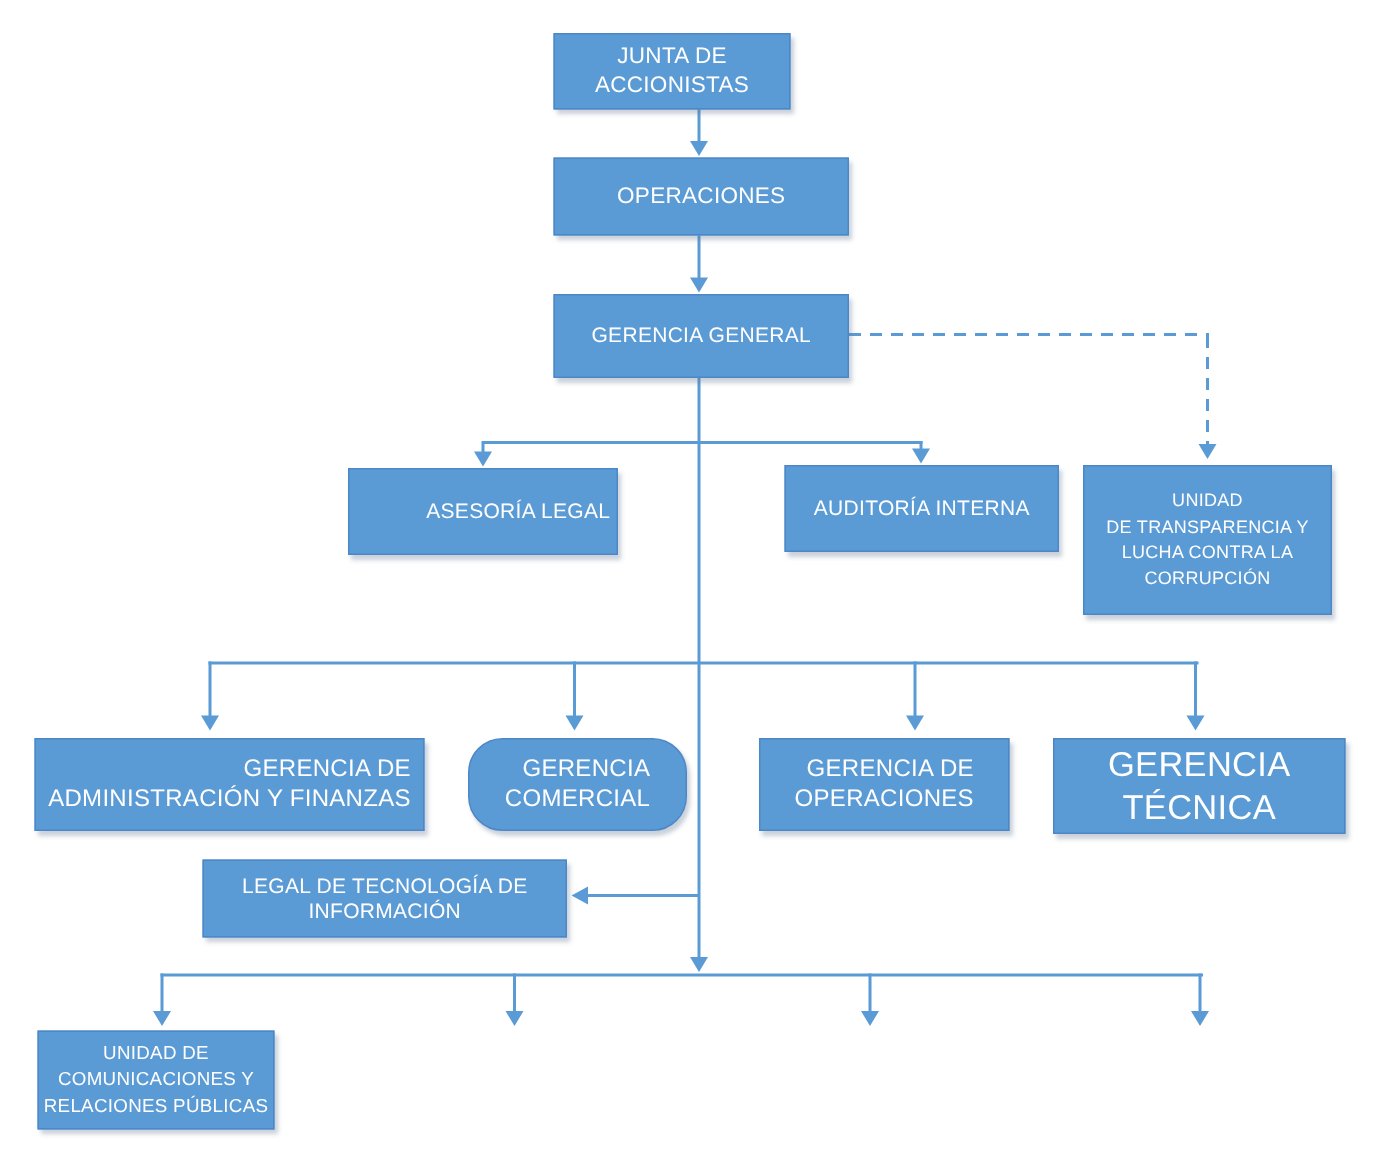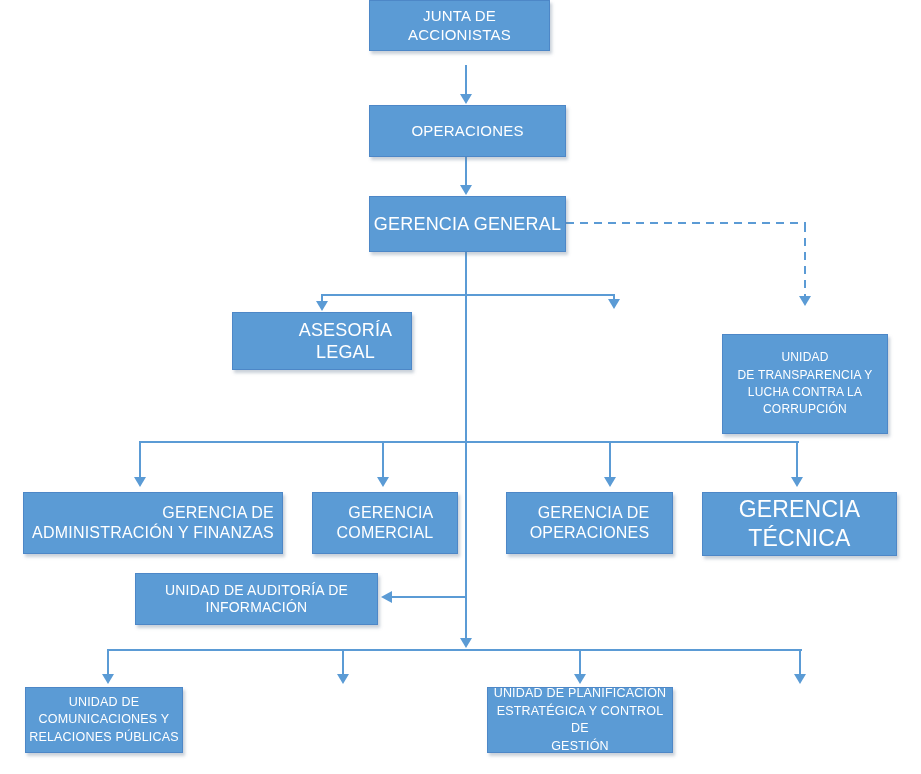--- a/index.html
+++ b/index.html
@@ -28,21 +28,21 @@
     line-height:1.25;
     box-sizing:border-box;
     letter-spacing:0.2px;
   }
   .line{position:absolute;background:var(--line);}
   .dash-h{position:absolute;height:2px;background:repeating-linear-gradient(90deg,var(--line) 0 8px,transparent 8px 14px);}
   .dash-v{position:absolute;width:2px;background:repeating-linear-gradient(180deg,var(--line) 0 8px,transparent 8px 14px);}
   .ah-d{position:absolute;width:0;height:0;border-left:6px solid transparent;border-right:6px solid transparent;border-top:10px solid var(--line);}
   .ah-l{position:absolute;width:0;height:0;border-top:6px solid transparent;border-bottom:6px solid transparent;border-right:11px solid var(--line);}
   .fs15{font-size:15px;}
-  .fs18{font-size:18px;}
+  .fs18{font-size:14px;}
   .fs17{font-size:23px;}
   .fs16{font-size:16px;text-align:right;}
   .fs14{font-size:14px;}
   .fs12{font-size:12px;line-height:1.45;}
   .fs125{font-size:12.5px;line-height:1.4;}
 </style>
 </head>
 <body>
 
 <div id="canvas">
@@ -82,51 +82,49 @@
   <div class="line" style="left:107px;top:649px;width:695px;height:2px;"></div>
   <div class="line" style="left:107px;top:649px;width:2px;height:27px;"></div>
   <div class="ah-d" style="left:102px;top:674px;"></div>
   <div class="line" style="left:342px;top:649px;width:2px;height:27px;"></div>
   <div class="ah-d" style="left:337px;top:674px;"></div>
   <div class="line" style="left:579px;top:649px;width:2px;height:27px;"></div>
   <div class="ah-d" style="left:574px;top:674px;"></div>
   <div class="line" style="left:799px;top:649px;width:2px;height:27px;"></div>
   <div class="ah-d" style="left:794px;top:674px;"></div>
 
-  <div class="node fs15" style="left:369px;top:0;width:181px;height:51px;">JUNTA DE ACCIONISTAS</div>
+  <div class="node fs15" style="left:369px;top:22px;width:158px;height:51px;">JUNTA DE ACCIONISTAS</div>
 
   <div class="node fs15" style="left:369px;top:105px;width:197px;height:52px;">OPERACIONES</div>
 
   <div class="node fs18" style="left:369px;top:196px;width:197px;height:56px;">GERENCIA GENERAL</div>
 
   <div class="node fs18" style="left:232px;top:312px;width:180px;height:58px;padding-left:47px;">ASESORÍA LEGAL</div>
 
+  <div class="node fs18" style="left:523px;top:310px;width:183px;height:58px;">AUDITORÍA INTERNA</div>
 
-  <div class="node fs12" style="left:722px;top:310px;width:166px;height:100px;margin-top:24px;">UNIDAD
+  <div class="node fs12" style="left:722px;top:310px;width:166px;height:100px;">UNIDAD
 DE TRANSPARENCIA Y
 LUCHA CONTRA LA
 CORRUPCIÓN</div>
 
   <div class="node fs16" style="left:23px;top:492px;width:260px;height:62px;">GERENCIA DE
 ADMINISTRACIÓN Y FINANZAS</div>
 
-  <div class="node fs16" style="left:312px;top:492px;width:146px;height:62px;">GERENCIA
+  <div class="node fs16" style="left:312px;top:492px;width:146px;height:62px;border-radius:23px;">GERENCIA
 COMERCIAL</div>
 
   <div class="node fs16" style="left:506px;top:492px;width:167px;height:62px;">GERENCIA DE
 OPERACIONES</div>
 
   <div class="node fs17" style="left:702px;top:492px;width:195px;height:64px;">GERENCIA TÉCNICA</div>
 
-  <div class="node fs14" style="left:135px;top:573px;width:243px;height:52px;">UNIDAD DE AUDITORÍA DE
+  <div class="node fs14" style="left:135px;top:573px;width:243px;height:52px;">LEGAL DE TECNOLOGÍA DE
 INFORMACIÓN</div>
 
   <div class="node fs125" style="left:25px;top:687px;width:158px;height:66px;">UNIDAD DE
 COMUNICACIONES Y
 RELACIONES PÚBLICAS</div>
 
 
-  <div class="node fs125" style="left:487px;top:687px;width:186px;height:66px;">UNIDAD DE PLANIFICACIÓN
-ESTRATÉGICA Y CONTROL DE
-GESTIÓN</div>
 
 
 </div>
 
 </body></html>

